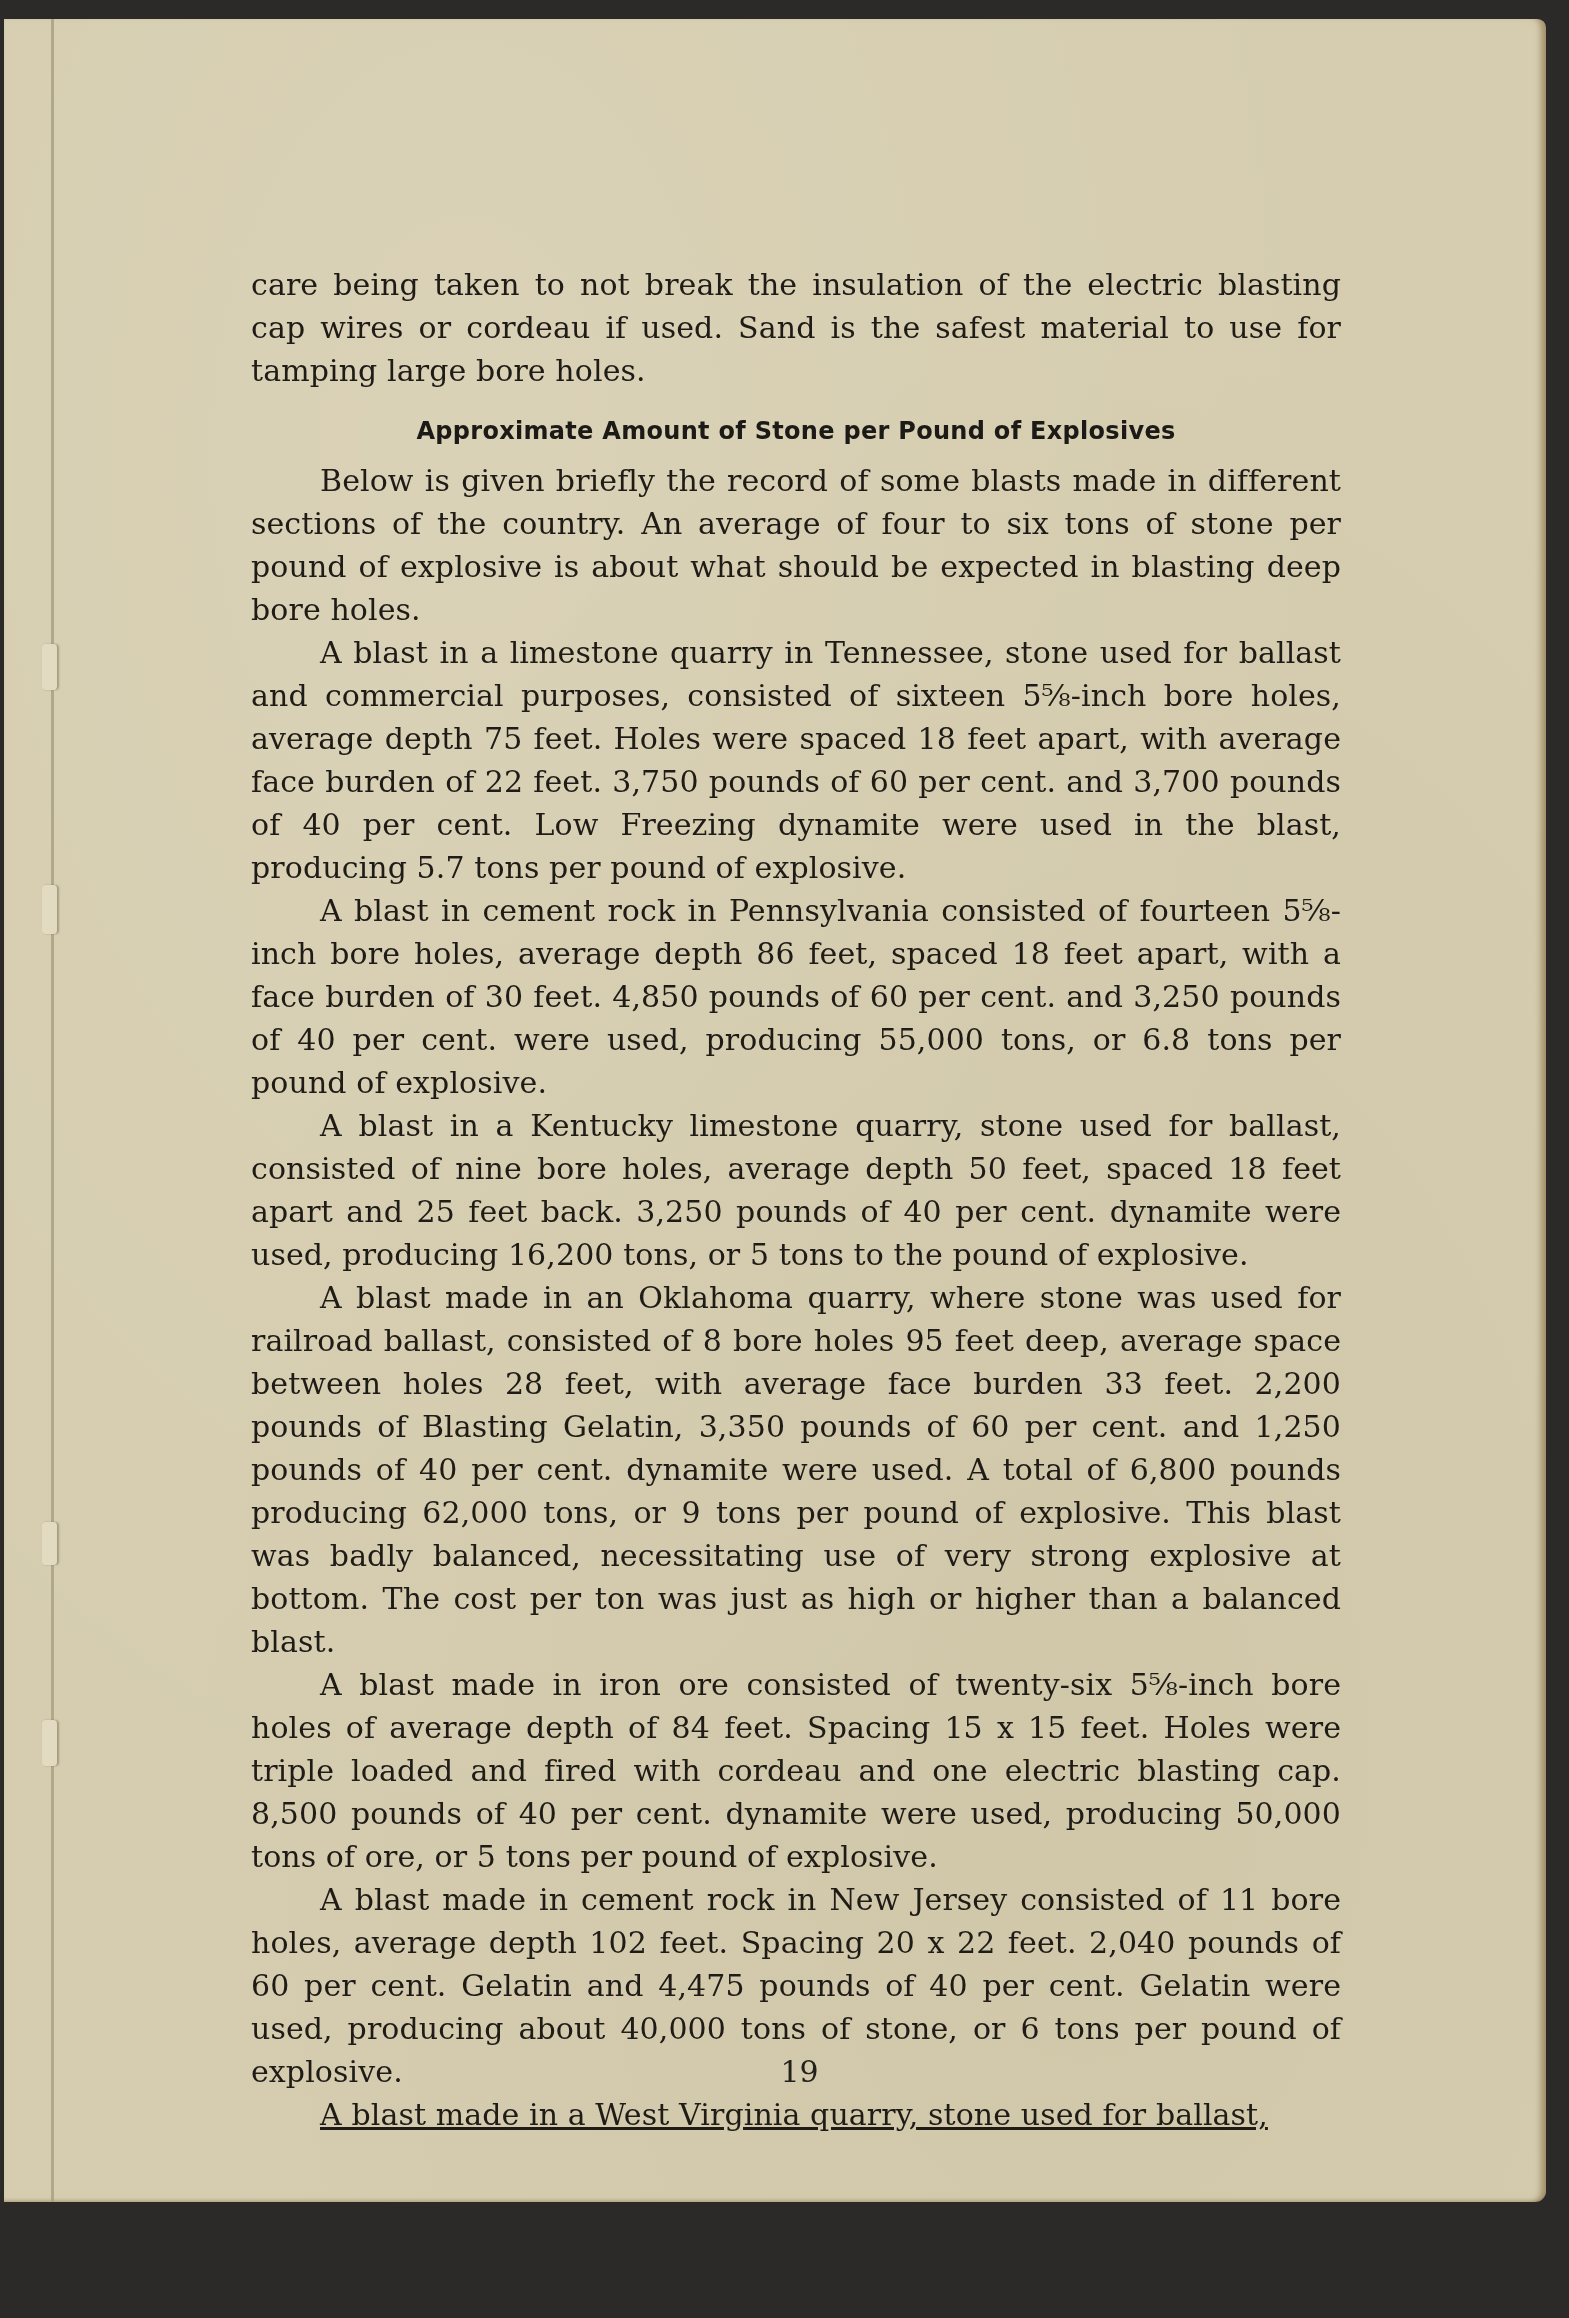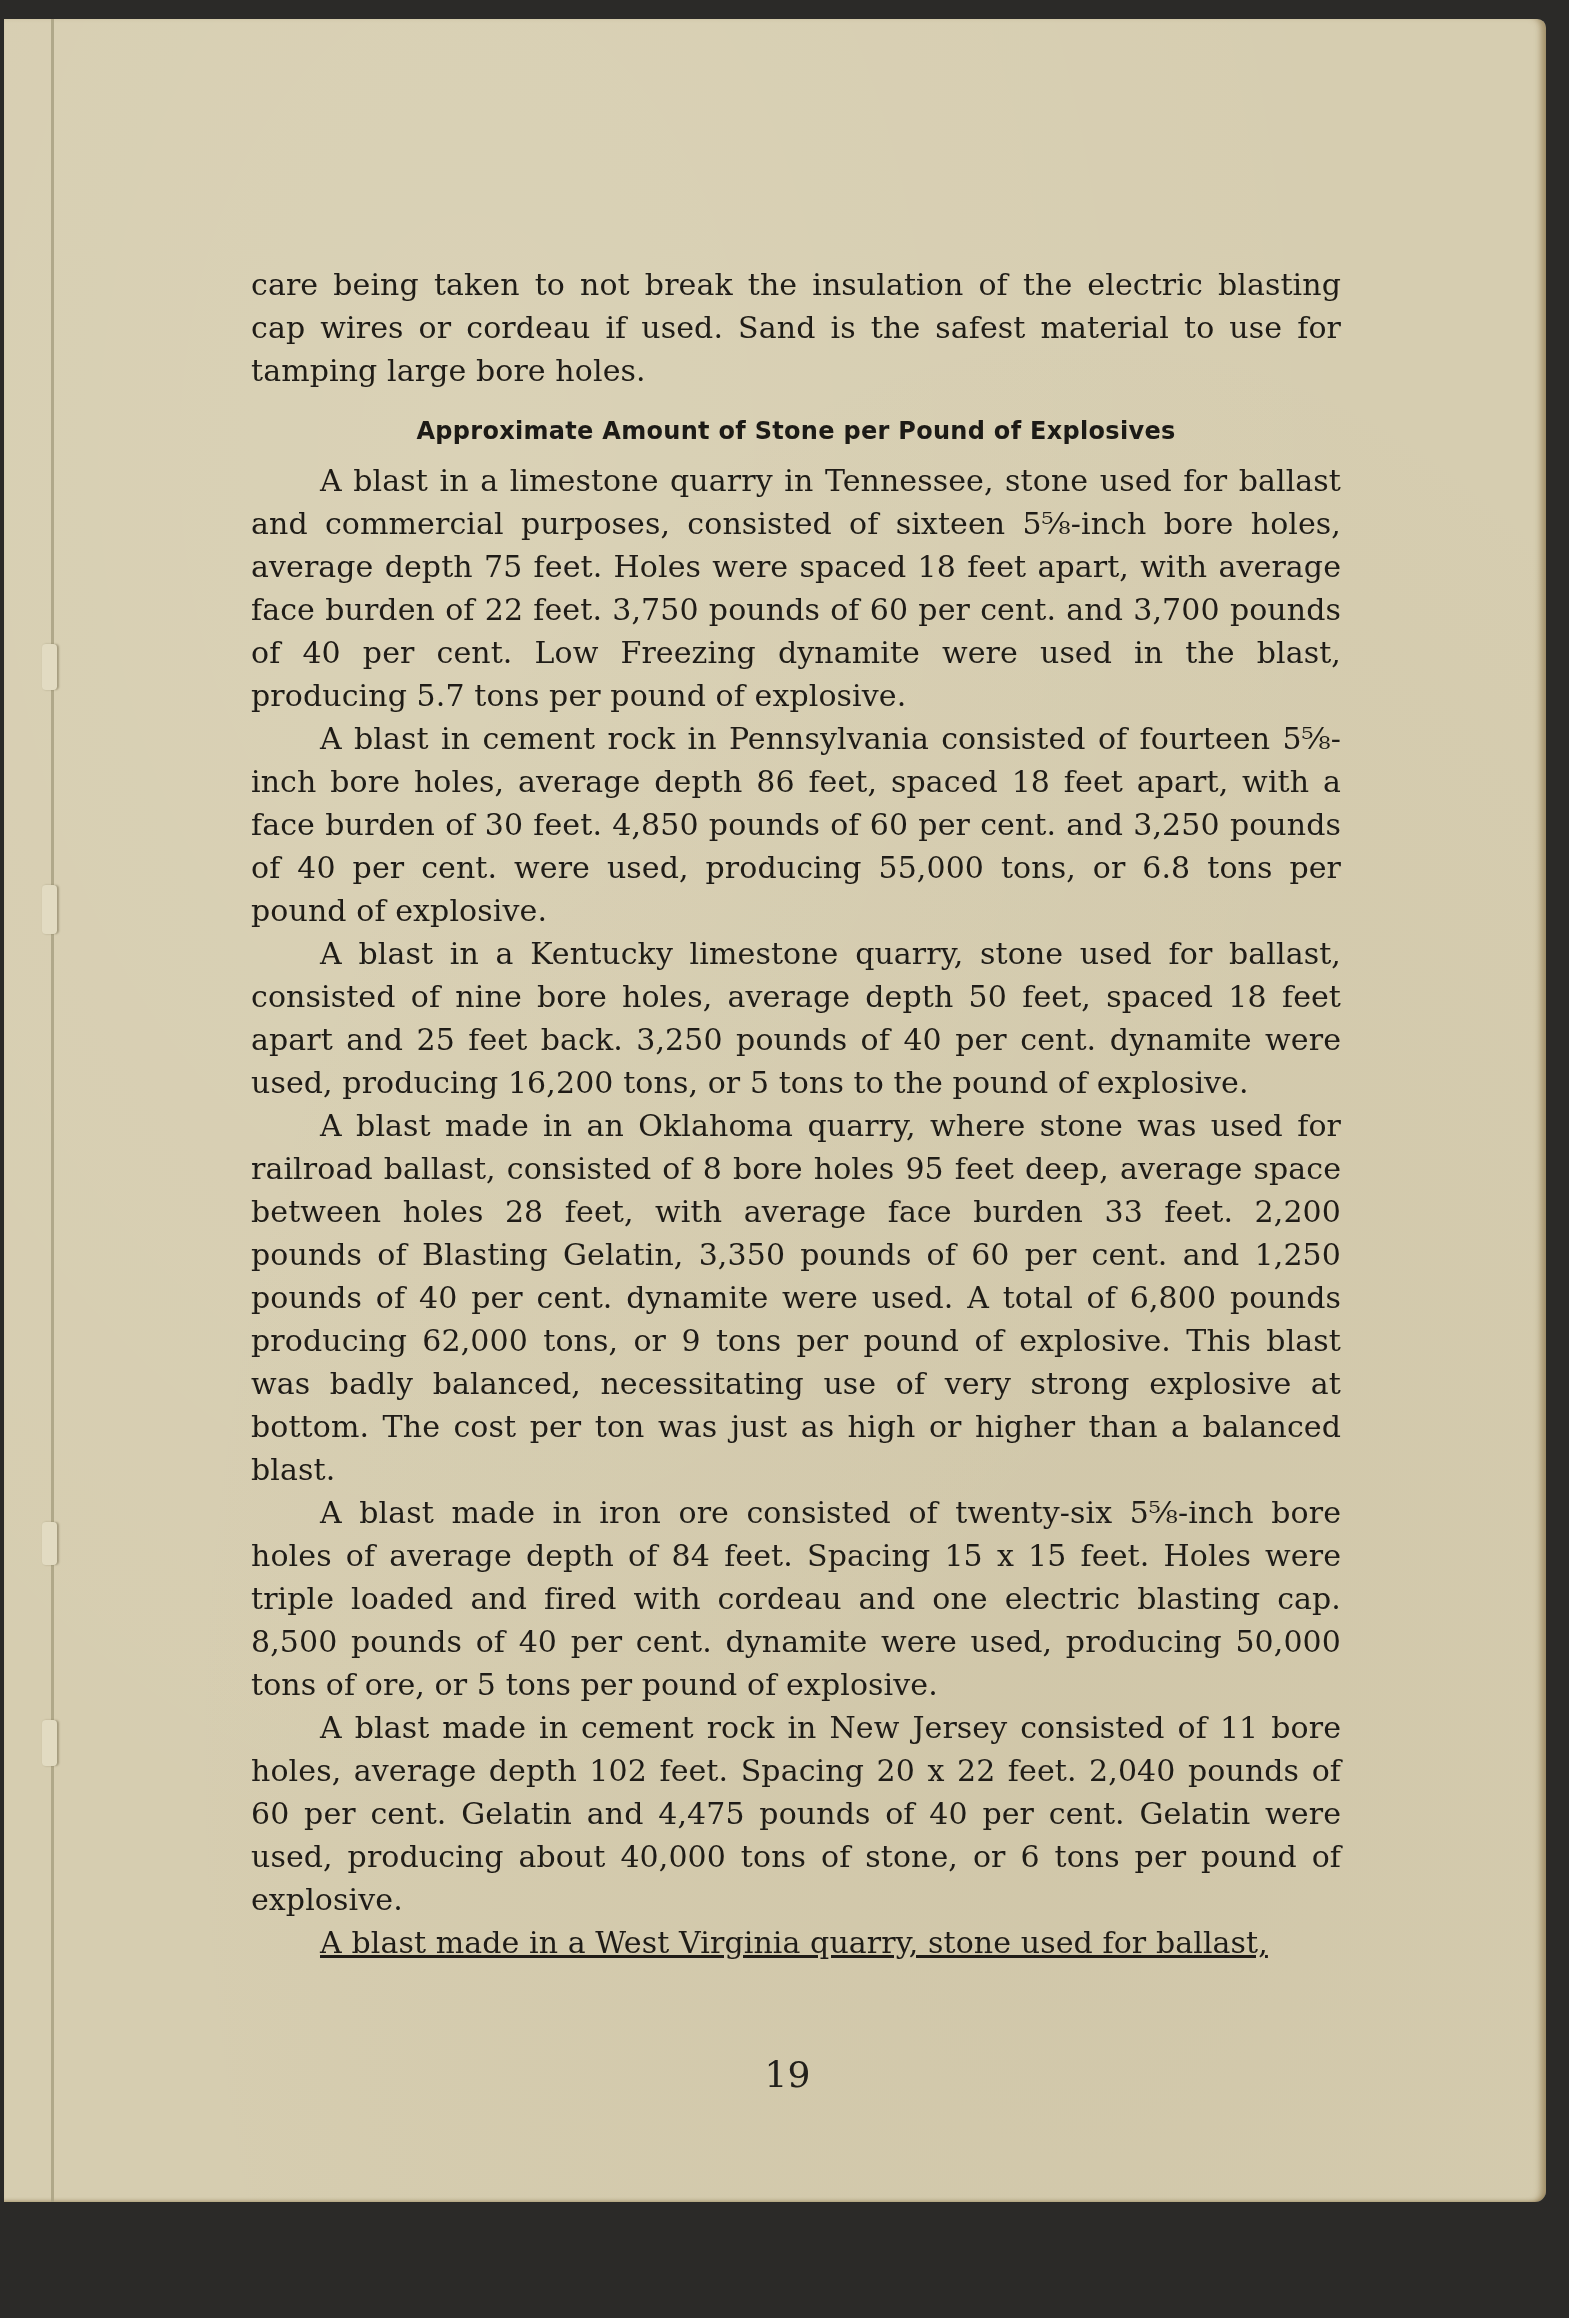--- a/index.html
+++ b/index.html
@@ -72,42 +72,43 @@
     text-align: center;
     color: #1c1a16;
     letter-spacing: 0.3px;
   }
   .page-number {
     position: absolute;
     left: 0;
     width: 100%;
     top: 2035px;
     text-align: center;
-    font-size: 36px;
+    font-size: 30px;
     color: #22201b;
-    margin-left: 0;
+    margin-left: 12px;
   }
   .page-number span {
     display: inline-block;
     margin-left: 25px;
   }
 </style>
 </head>
 <body>
 
 <div class="page">
   <div class="binding-line"></div>
   <div class="staple" style="top:625px;height:46px;"></div>
   <div class="staple" style="top:866px;height:49px;"></div>
   <div class="staple" style="top:1503px;height:43px;"></div>
   <div class="staple" style="top:1701px;height:46px;"></div>
 
   <div class="text-block">
     <p>care being taken to not break the insulation of the electric blasting cap wires or cordeau if used.  Sand is the safest material to use for tamping large bore holes.</p>
     <div class="heading">Approximate Amount of Stone per Pound of Explosives</div>
+    <p class="indent">Below is given briefly the record of some blasts made in different sections of the country.  An average of four to six tons of stone per pound of explosive is about what should be expected in blasting deep bore holes.</p>
     <p class="indent">A blast in a limestone quarry in Tennessee, stone used for ballast and commercial purposes, consisted of sixteen 5⅝-inch bore holes, average depth 75 feet.  Holes were spaced 18 feet apart, with average face burden of 22 feet.  3,750 pounds of 60 per cent. and 3,700 pounds of 40 per cent. Low Freezing dynamite were used in the blast, producing 5.7 tons per pound of explosive.</p>
     <p class="indent">A blast in cement rock in Pennsylvania consisted of fourteen 5⅝-inch bore holes, average depth 86 feet, spaced 18 feet apart, with a face burden of 30 feet.  4,850 pounds of 60 per cent. and 3,250 pounds of 40 per cent. were used, producing 55,000 tons, or 6.8 tons per pound of explosive.</p>
     <p class="indent">A blast in a Kentucky limestone quarry, stone used for ballast, consisted of nine bore holes, average depth 50 feet, spaced 18 feet apart and 25 feet back.  3,250 pounds of 40 per cent. dynamite were used, producing 16,200 tons, or 5 tons to the pound of explosive.</p>
     <p class="indent">A blast made in an Oklahoma quarry, where stone was used for railroad ballast, consisted of  8 bore holes 95 feet deep, average space between holes 28 feet, with average face burden 33 feet.  2,200 pounds of Blasting Gelatin, 3,350 pounds of 60 per cent. and 1,250 pounds of 40 per cent. dynamite were used.  A total of 6,800 pounds producing 62,000 tons, or 9 tons per pound of explosive.  This blast was badly balanced, necessitating use of very strong explosive at bottom.  The cost per ton was just as high or higher than a balanced blast.</p>
     <p class="indent">A blast made in iron ore consisted of twenty-six 5⅝-inch bore holes of average depth of 84 feet.  Spacing 15 x 15 feet.  Holes were triple loaded and fired with cordeau and one electric blasting cap. 8,500 pounds of 40 per cent. dynamite were used, producing 50,000 tons of ore, or 5 tons per pound of explosive.</p>
     <p class="indent">A blast made in cement rock in New Jersey consisted of 11 bore holes, average depth 102 feet.  Spacing 20 x 22 feet.  2,040 pounds of 60 per cent. Gelatin and 4,475 pounds of 40 per cent. Gelatin were used, producing about 40,000 tons of stone, or 6 tons per pound of explosive.</p>
     <p class="indent" style="text-align:left;text-decoration:underline;">A blast made in a West Virginia quarry, stone used for ballast,</p>
   </div>
 
   <div class="page-number">

